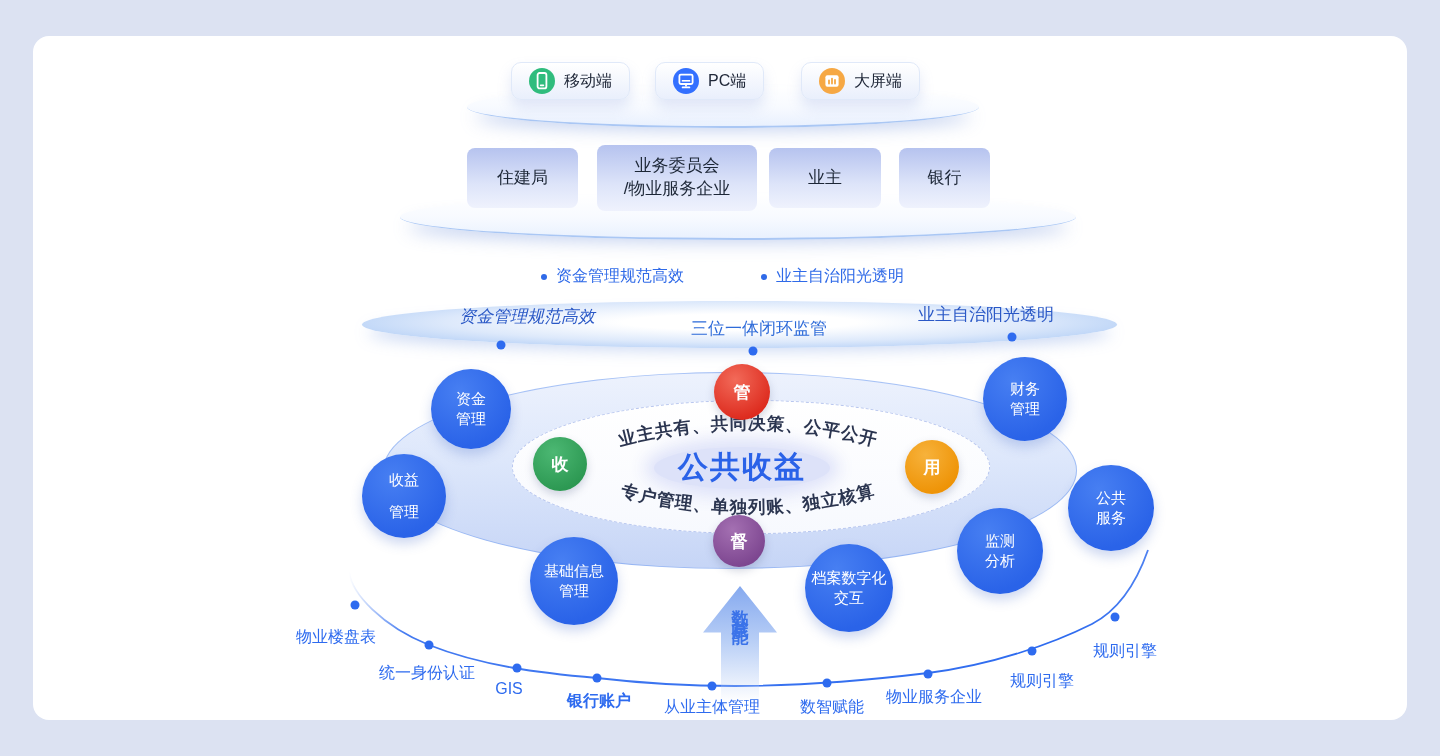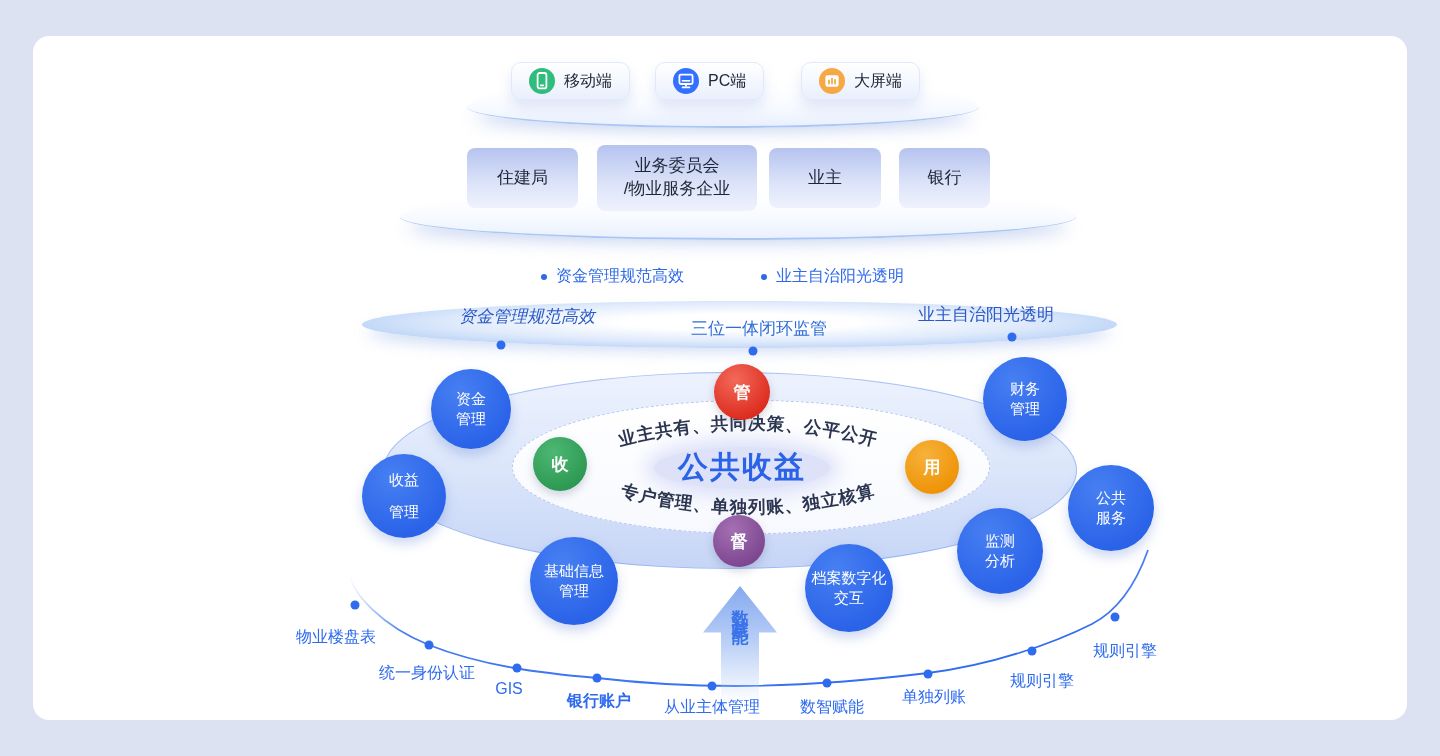--- a/index.html
+++ b/index.html
@@ -272,18 +272,18 @@
 <div class="abs dot" style="left:928px;top:674px;"></div>
 <div class="abs dot" style="left:1032px;top:651px;"></div>
 <div class="abs dot" style="left:1115px;top:617px;"></div>
 
 <div class="abs fnd-label" style="left:336px;top:637px;">物业楼盘表</div>
 <div class="abs fnd-label" style="left:427px;top:673px;">统一身份认证</div>
 <div class="abs fnd-label" style="left:509px;top:689px;">GIS</div>
 <div class="abs fnd-label" style="left:599px;top:701px;font-weight:bold;">银行账户</div>
 <div class="abs fnd-label" style="left:712px;top:707px;">从业主体管理</div>
 <div class="abs fnd-label" style="left:832px;top:707px;">数智赋能</div>
-<div class="abs fnd-label" style="left:934px;top:697px;">单独列账</div>
+<div class="abs fnd-label" style="left:934px;top:697px;">物业服务企业</div>
 <div class="abs fnd-label" style="left:1042px;top:681px;">规则引擎</div>
 <div class="abs fnd-label" style="left:1125px;top:651px;">规则引擎</div>
 
 <div class="abs arrow-shape"></div>
 <div class="abs arrow-text">数智赋能</div>
 
 </body></html>

